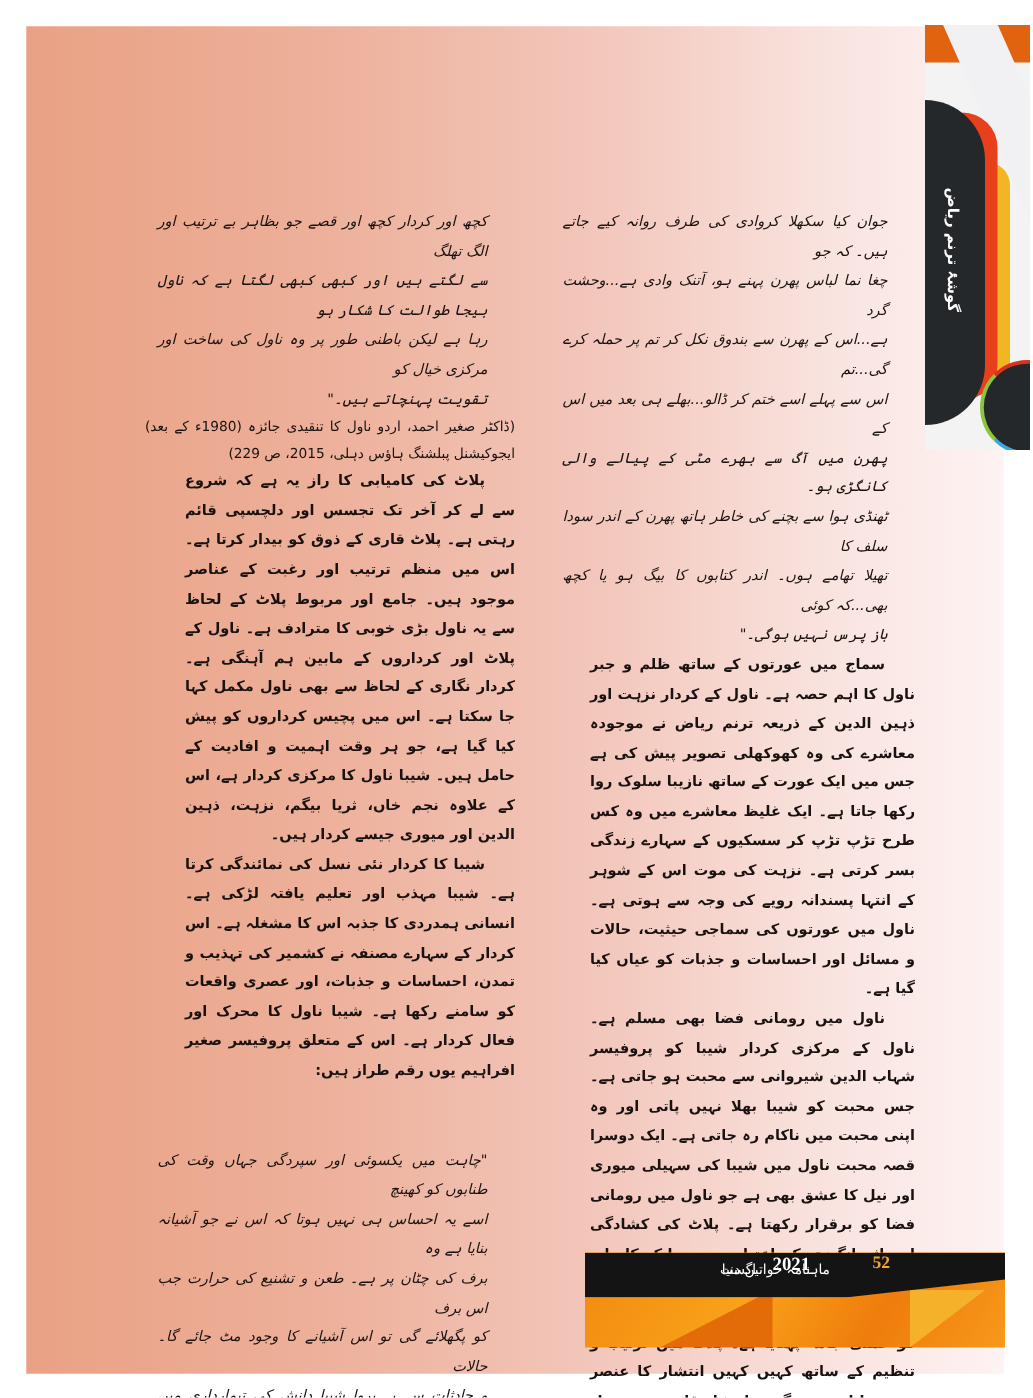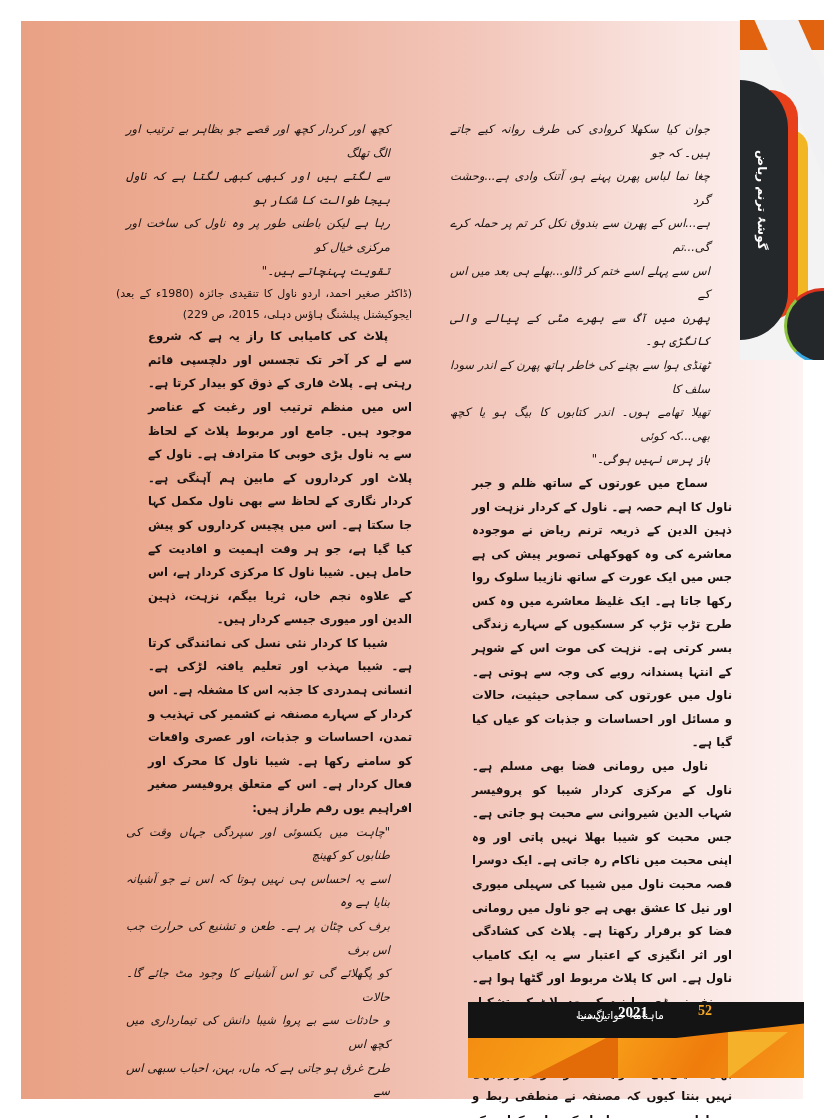--- a/index.html
+++ b/index.html
@@ -11,21 +11,21 @@
   .page-bg {
     position: absolute; left: 21px; top: 21px; width: 782px; height: 1078px;
     background: linear-gradient(90deg, #e9a184 0%, #edb09a 30%, #f3c8bd 60%, #f9e3df 82%, #fdf3f2 100%);
   }
   .col {
     position: absolute; direction: rtl; text-align: justify;
     color: #1a1210; font-family: "DejaVu Sans", sans-serif;
     font-size: 11.6px; line-height: 23.6px; font-weight: bold;
   }
   .col p { margin: 0; text-align-last: right; }
-  .col .quote { padding-right: 22px; padding-left: 10px; font-weight: normal; font-style: italic; }
+  .col .quote { padding-right: 22px; padding-left: 10px; font-weight: normal; font-style: italic; margin-top: 48px; }
   .col .ref { font-size: 11px; line-height: 21px; font-weight: normal; letter-spacing: -0.2px; }
   .col .indent { text-indent: 24px; margin-left: 32px; }
   #col-right { left: 440px; top: 118px; width: 292px; }
   #col-left { left: 116px; top: 118px; width: 296px; }
 
   
   .side-banner {
     position: absolute; left: 740px; top: 20px; width: 84px; height: 340px; overflow: hidden;
     background: #f3f3f3;
   }

